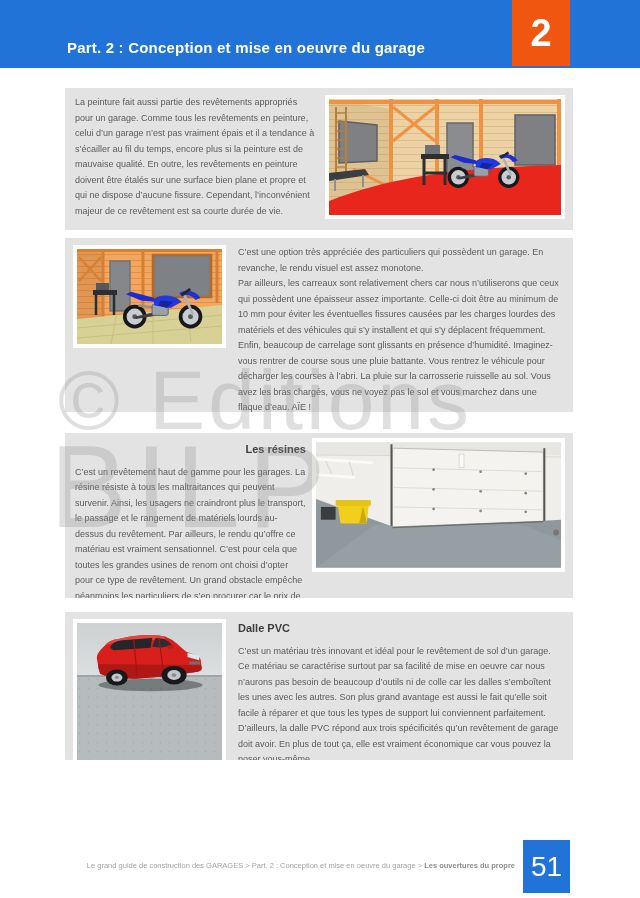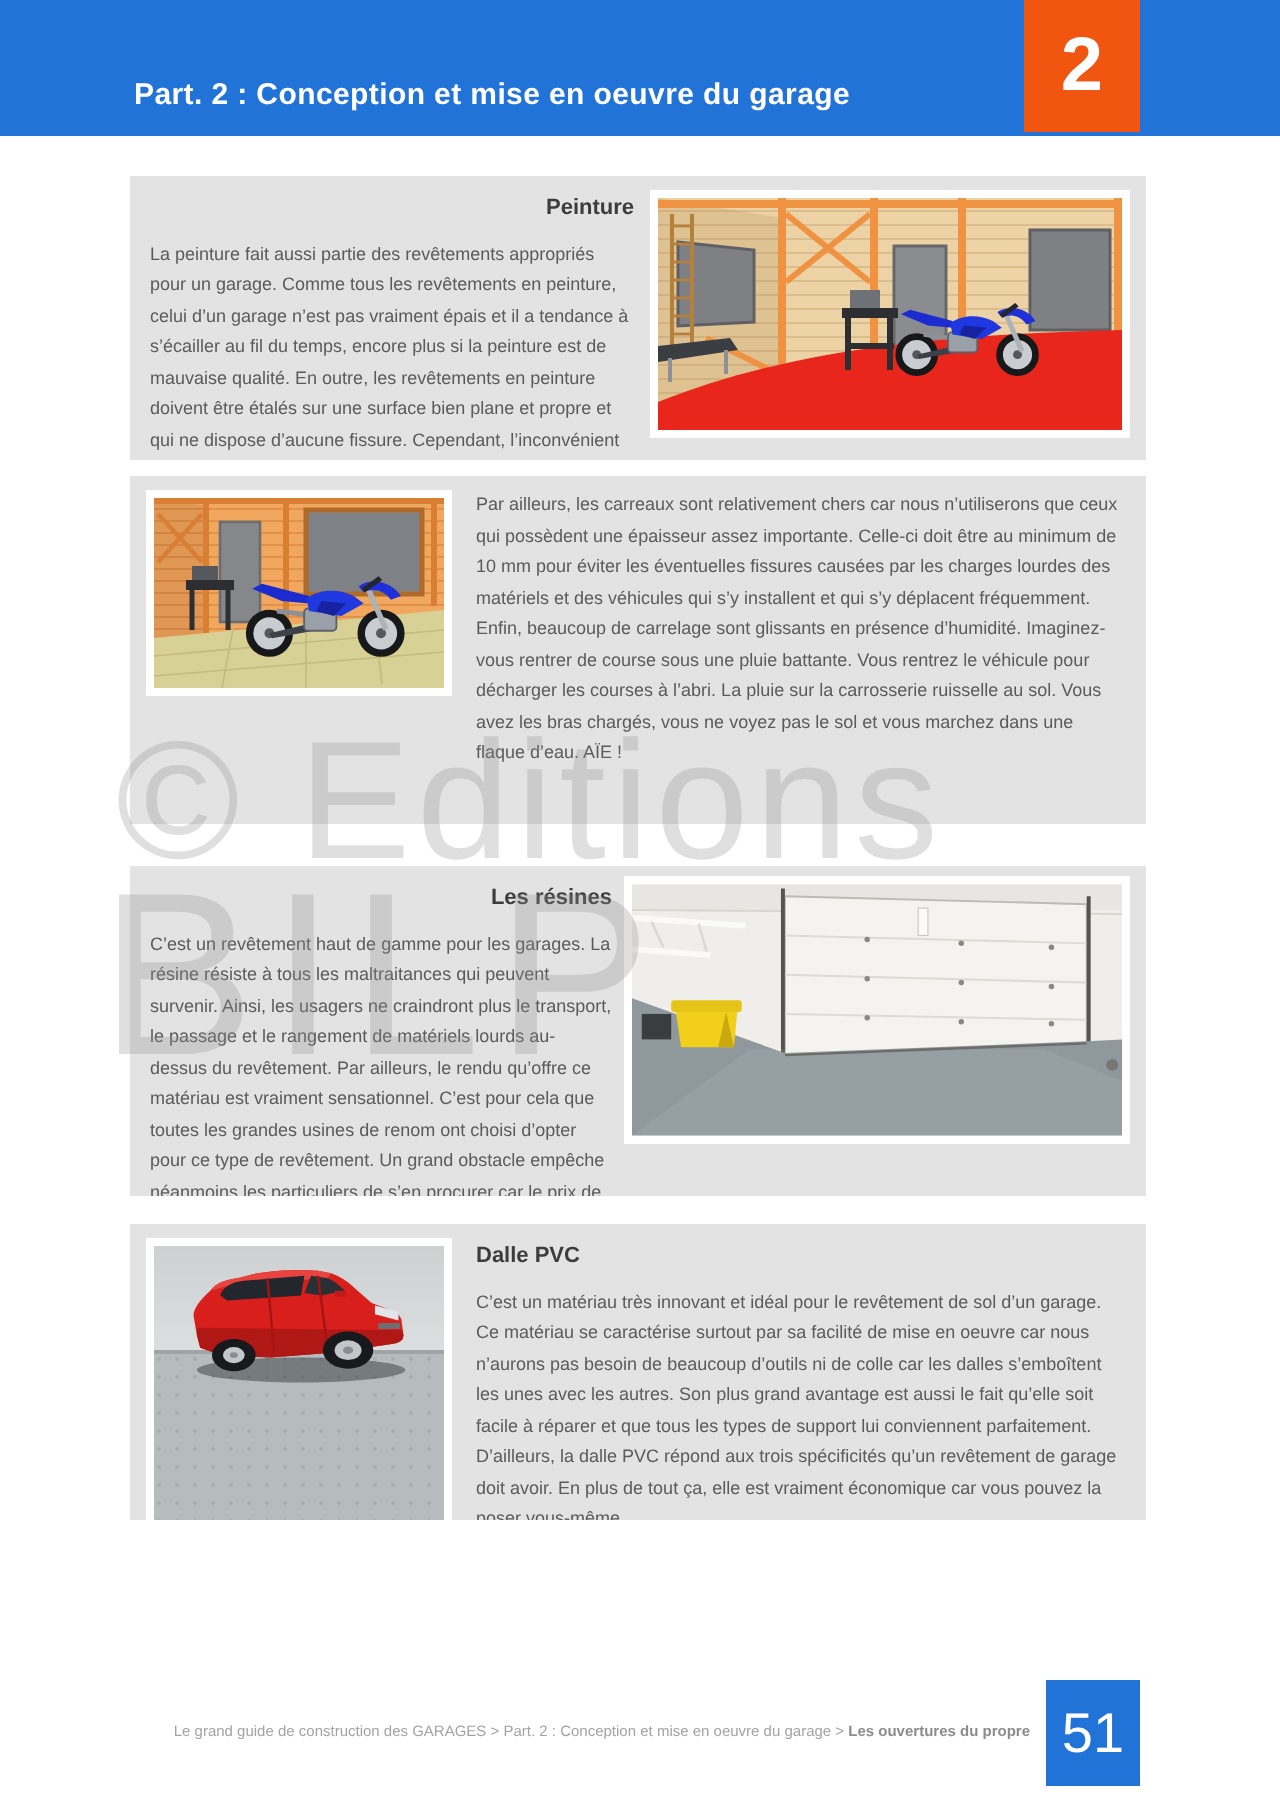--- a/index.html
+++ b/index.html
@@ -70,21 +70,20 @@
     </defs>
   </svg>
 
   <div class="hdr">
     <div class="hdr-title">Part. 2 : Conception et mise en oeuvre du garage</div>
     <div class="part-badge">2</div>
   </div>
 
   <div class="section sec-1">
     <div class="txt txt-left t-right">
-      <div class="sec-title">Peinture</div>
       <p>La peinture fait aussi partie des revêtements appropriés pour un garage. Comme tous les revêtements en peinture, celui d’un garage n’est pas vraiment épais et il a tendance à s’écailler au fil du temps, encore plus si la peinture est de mauvaise qualité. En outre, les revêtements en peinture doivent être étalés sur une surface bien plane et propre et qui ne dispose d’aucune fissure. Cependant, l’inconvénient majeur de ce revêtement est sa courte durée de vie.</p>
     </div>
     <div class="img-frame frame-1">
       <svg width="232" height="116" viewBox="0 0 232 116">
         <defs>
           <pattern id="planksR" patternUnits="userSpaceOnUse" width="12" height="7">
             <rect width="12" height="7" fill="#ecd2a4"></rect>
             <line x1="0" y1="6.5" x2="12" y2="6.5" stroke="#dcbe8d" stroke-width="1"></line>
           </pattern>
         </defs>
@@ -164,20 +163,21 @@
           <line x1="114" y1="93" x2="110" y2="58"></line>
         </g>
         <rect x="19" y="34" width="13" height="7" fill="#55585d"></rect>
         <rect x="16" y="41" width="24" height="5" fill="#2c2e32"></rect>
         <line x1="19" y1="46" x2="19" y2="66" stroke="#2c2e32" stroke-width="2.5"></line>
         <line x1="37" y1="46" x2="37" y2="66" stroke="#2c2e32" stroke-width="2.5"></line>
         <use href="#dirtbike" transform="translate(85,54) scale(0.62)"></use>
       </svg>
     </div>
     <div class="txt txt-right">
+      <p>C’est une option très appréciée des particuliers qui possèdent un garage. En revanche, le rendu visuel est assez monotone.</p>
       <p>Par ailleurs, les carreaux sont relativement chers car nous n’utiliserons que ceux qui possèdent une épaisseur assez importante. Celle-ci doit être au minimum de 10 mm pour éviter les éventuelles fissures causées par les charges lourdes des matériels et des véhicules qui s’y installent et qui s’y déplacent fréquemment.</p>
       <p>Enfin, beaucoup de carrelage sont glissants en présence d’humidité. Imaginez-vous rentrer de course sous une pluie battante. Vous rentrez le véhicule pour décharger les courses à l’abri. La pluie sur la carrosserie ruisselle au sol. Vous avez les bras chargés, vous ne voyez pas le sol et vous marchez dans une flaque d’eau. AÏE !</p>
     </div>
   </div>
 
   <div class="section sec-3">
     <div class="txt txt-left t-right">
       <div class="sec-title">Les résines</div>
       <p>C’est un revêtement haut de gamme pour les garages. La résine résiste à tous les maltraitances qui peuvent survenir. Ainsi, les usagers ne craindront plus le transport, le passage et le rangement de matériels lourds au-dessus du revêtement. Par ailleurs, le rendu qu’offre ce matériau est vraiment sensationnel. C’est pour cela que toutes les grandes usines de renom ont choisi d’opter pour ce type de revêtement. Un grand obstacle empêche néanmoins les particuliers de s’en procurer car le prix de ce matériau n’est pas à la portée de tous. Pour ce genre de revêtement, on utilise habituellement de la résine epoxy.</p>
     </div>

